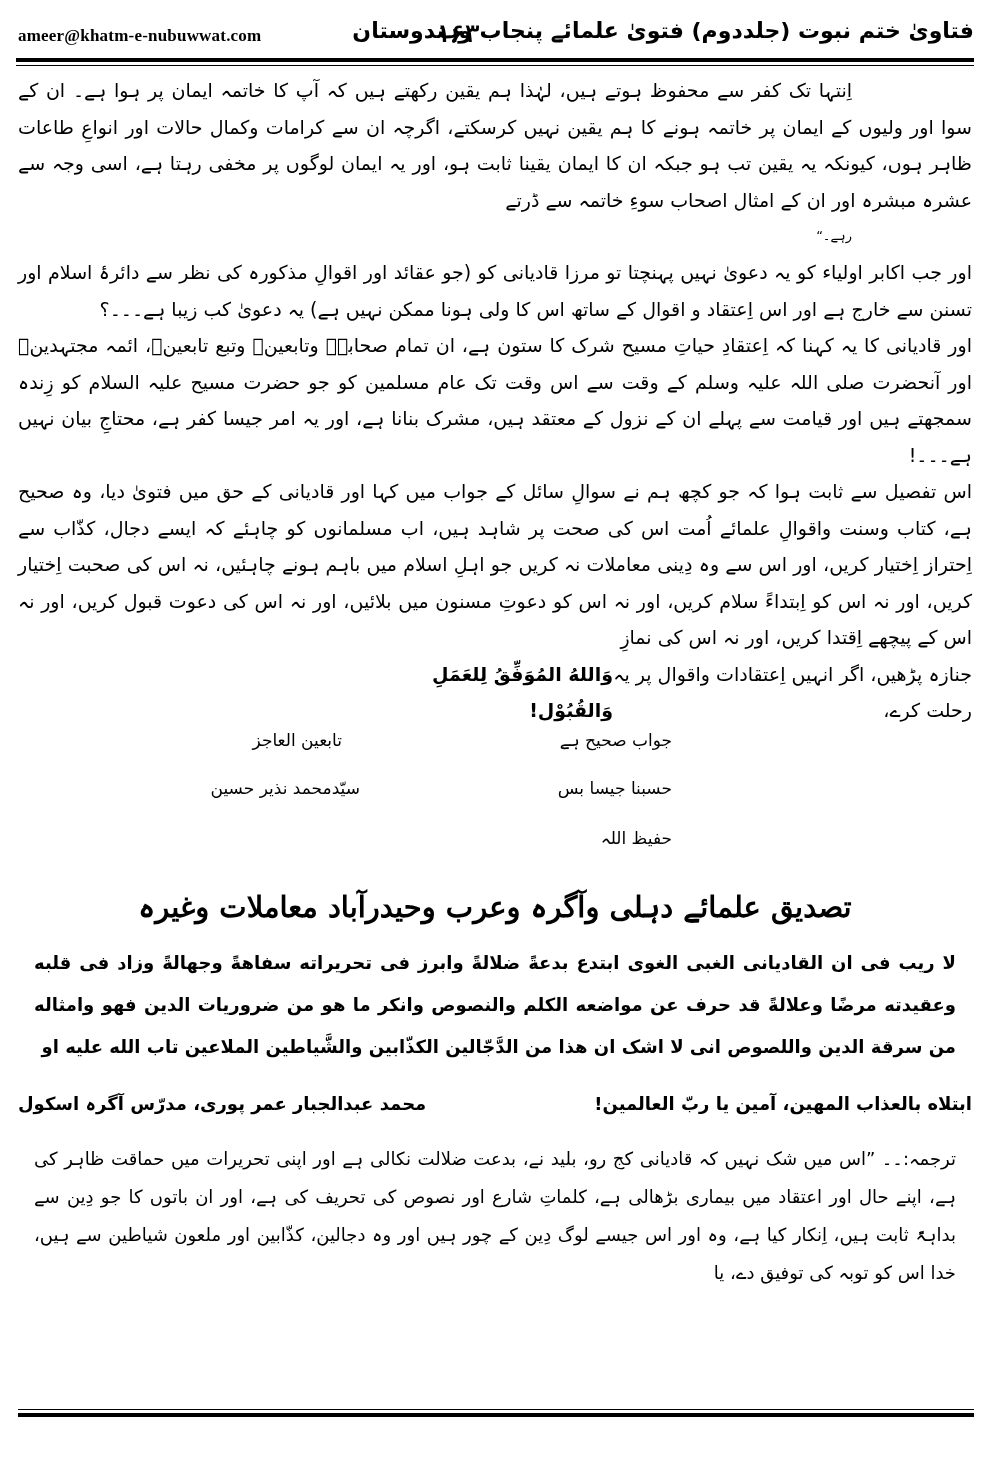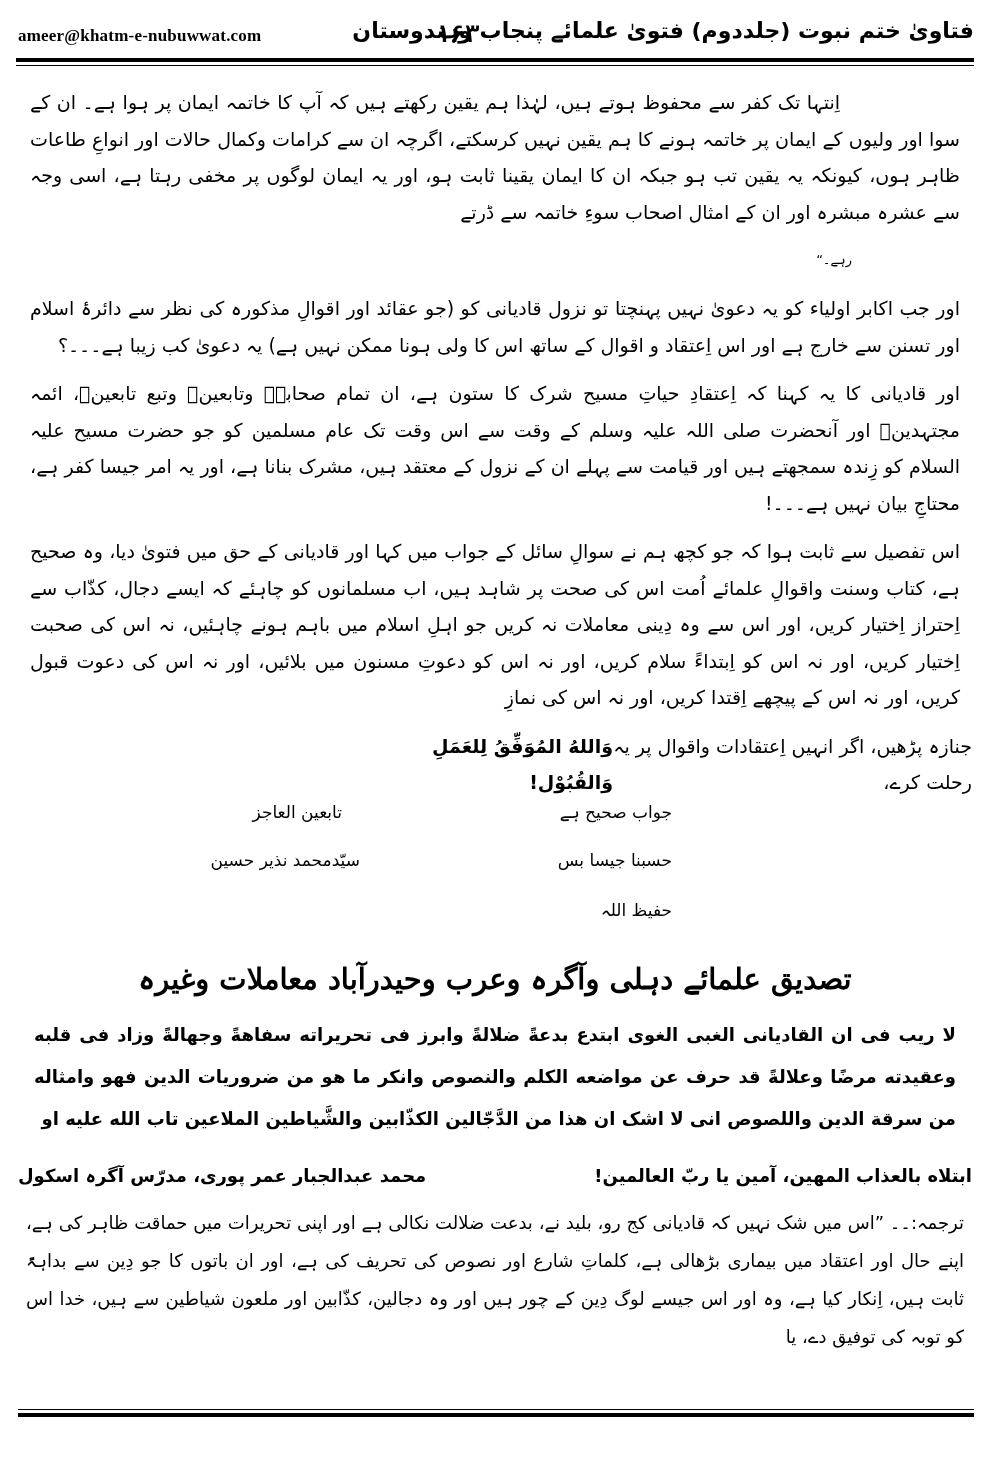--- a/index.html
+++ b/index.html
@@ -11,35 +11,35 @@
     .hdr-email { position: absolute; left: 2px; top: 26px; font-family: "Liberation Serif", serif; font-weight: bold; font-size: 17px; letter-spacing: 0.2px; }
     .hdr-page { position: absolute; left: 420px; top: 20px; font-family: Liberation Mono, monospace; font-weight: bold; font-size: 24px; direction: rtl; }
     .hdr-title { position: absolute; right: 0; top: 18px; font-family: "DejaVu Sans", sans-serif; font-size: 22px; font-weight: bold; direction: rtl; white-space: nowrap; }
     .rule-top-thick { position: absolute; left: 16px; right: 16px; top: 58px; height: 4px; background: #000; }
     .rule-top-thin { position: absolute; left: 16px; right: 16px; top: 65px; height: 1px; background: #000; }
 
     
     .body { position: absolute; left: 18px; right: 18px; top: 72px; }
     .urdu { direction: rtl; text-align: justify; font-family: "DejaVu Sans", sans-serif; font-size: 19px; line-height: 36.5px; margin: 0; }
     .urdu.indent { text-indent: 120px; }
-    p.para { margin: 12px; }
+    p.para { margin: 0; }
     .quote-end { direction: rtl; text-align: right; padding-right: 120px; font-family: "DejaVu Sans", sans-serif; font-size: 13px; line-height: 36px; }
 
     .closing-line { display: flex; direction: rtl; justify-content: space-between; font-family: "DejaVu Sans", sans-serif; font-size: 19px; line-height: 36px; padding-left: 380px; }
     .closing-line .arabic-bold { font-weight: bold; }
 
     .signatures { position: relative; height: 150px; font-family: "DejaVu Sans", sans-serif; font-size: 17px; direction: rtl; }
     .sig { position: absolute; }
 
     .section-heading { text-align: center; direction: rtl; font-family: "DejaVu Serif", serif; font-size: 29px; font-weight: bold; margin: 12px 0 18px; }
 
     .arabic-block { direction: rtl; text-align: justify; font-family: "DejaVu Sans", sans-serif; font-weight: bold; font-size: 18px; line-height: 42px; margin: 16px; }
     .arabic-sign { display: flex; direction: rtl; justify-content: space-between; font-family: "DejaVu Sans", sans-serif; font-weight: bold; font-size: 18px; line-height: 40px; }
 
-    .translation { direction: rtl; text-align: justify; font-family: "DejaVu Sans", sans-serif; font-size: 18px; line-height: 38px; margin: 8px; }
+    .translation { direction: rtl; text-align: justify; font-family: "DejaVu Sans", sans-serif; font-size: 18px; line-height: 38px; margin: 16px; }
 
     
     .rule-bot-thin { position: absolute; left: 18px; right: 16px; top: 1409px; height: 1px; background: #000; }
     .rule-bot-thick { position: absolute; left: 18px; right: 16px; top: 1413px; height: 4px; background: #000; }
     .footer { position: absolute; left: 0; right: 0; top: 1426px; height: 20px; font-family: "Liberation Serif", serif; font-weight: bold; font-size: 14px; }
     .ft-left { position: absolute; left: 16px; }
     .ft-center { position: absolute; left: 390px; }
     .ft-right { position: absolute; right: 18px; }
   </style>
 </head>
@@ -51,21 +51,21 @@
     <span class="hdr-email">ameer@khatm-e-nubuwwat.com</span>
     <span class="hdr-page">۱۶۳</span>
     <span class="hdr-title">فتاویٰ ختم نبوت (جلددوم) فتویٰ علمائے پنجاب وہندوستان</span>
   </div>
   <div class="rule-top-thick"></div>
   <div class="rule-top-thin"></div>
 
   <div class="body">
     <p class="urdu indent para">اِنتہا تک کفر سے محفوظ ہوتے ہیں، لہٰذا ہم یقین رکھتے ہیں کہ آپ کا خاتمہ ایمان پر ہوا ہے۔ ان کے سوا اور ولیوں کے ایمان پر خاتمہ ہونے کا ہم یقین نہیں کرسکتے، اگرچہ ان سے کرامات وکمال حالات اور انواعِ طاعات ظاہر ہوں، کیونکہ یہ یقین تب ہو جبکہ ان کا ایمان یقینا ثابت ہو، اور یہ ایمان لوگوں پر مخفی رہتا ہے، اسی وجہ سے عشرہ مبشرہ اور ان کے امثال اصحاب سوءِ خاتمہ سے ڈرتے</p>
     <div class="quote-end">رہے۔“</div>
-    <p class="urdu para">اور جب اکابر اولیاء کو یہ دعویٰ نہیں پہنچتا تو نزول قادیانی کو (جو عقائد اور اقوالِ مذکورہ کی نظر سے دائرۂ اسلام اور تسنن سے خارج ہے اور اس اِعتقاد و اقوال کے ساتھ اس کا ولی ہونا ممکن نہیں ہے) یہ دعویٰ کب زیبا ہے۔۔۔؟</p>
+    <p class="urdu para">اور جب اکابر اولیاء کو یہ دعویٰ نہیں پہنچتا تو مرزا قادیانی کو (جو عقائد اور اقوالِ مذکورہ کی نظر سے دائرۂ اسلام اور تسنن سے خارج ہے اور اس اِعتقاد و اقوال کے ساتھ اس کا ولی ہونا ممکن نہیں ہے) یہ دعویٰ کب زیبا ہے۔۔۔؟</p>
     <p class="urdu para">اور قادیانی کا یہ کہنا کہ اِعتقادِ حیاتِ مسیح شرک کا ستون ہے، ان تمام صحابہؓ وتابعینؒ وتبع تابعینؒ، ائمہ مجتہدینؒ اور آنحضرت صلی اللہ علیہ وسلم کے وقت سے اس وقت تک عام مسلمین کو جو حضرت مسیح علیہ السلام کو زِندہ سمجھتے ہیں اور قیامت سے پہلے ان کے نزول کے معتقد ہیں، مشرک بنانا ہے، اور یہ امر جیسا کفر ہے، محتاجِ بیان نہیں ہے۔۔۔!</p>
     <p class="urdu para">اس تفصیل سے ثابت ہوا کہ جو کچھ ہم نے سوالِ سائل کے جواب میں کہا اور قادیانی کے حق میں فتویٰ دیا، وہ صحیح ہے، کتاب وسنت واقوالِ علمائے اُمت اس کی صحت پر شاہد ہیں، اب مسلمانوں کو چاہئے کہ ایسے دجال، کذّاب سے اِحتراز اِختیار کریں، اور اس سے وہ دِینی معاملات نہ کریں جو اہلِ اسلام میں باہم ہونے چاہئیں، نہ اس کی صحبت اِختیار کریں، اور نہ اس کو اِبتداءً سلام کریں، اور نہ اس کو دعوتِ مسنون میں بلائیں، اور نہ اس کی دعوت قبول کریں، اور نہ اس کے پیچھے اِقتدا کریں، اور نہ اس کی نمازِ</p>
     <div class="closing-line">
       <span>جنازہ پڑھیں، اگر انہیں اِعتقادات واقوال پر یہ رحلت کرے،</span>
       <span class="arabic-bold">وَاللهُ المُوَفِّقُ لِلعَمَلِ وَالقُبُوْل!</span>
     </div>
 
     <div class="signatures">
       <span class="sig" style="right:300px; top:2px;">جواب صحیح ہے</span>
       <span class="sig" style="right:300px; top:50px;">حسبنا جیسا بس</span>

